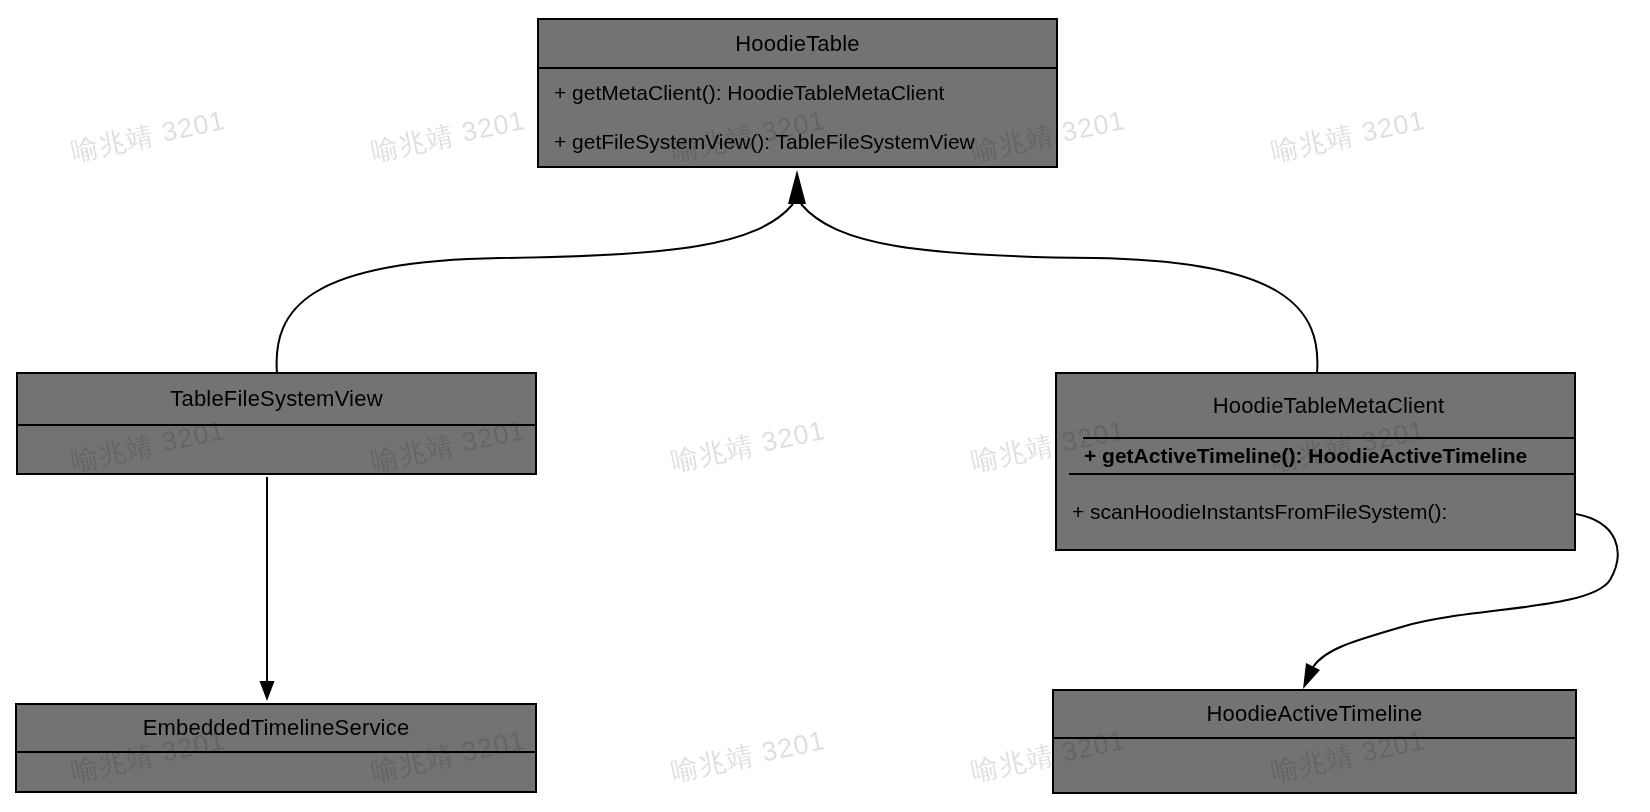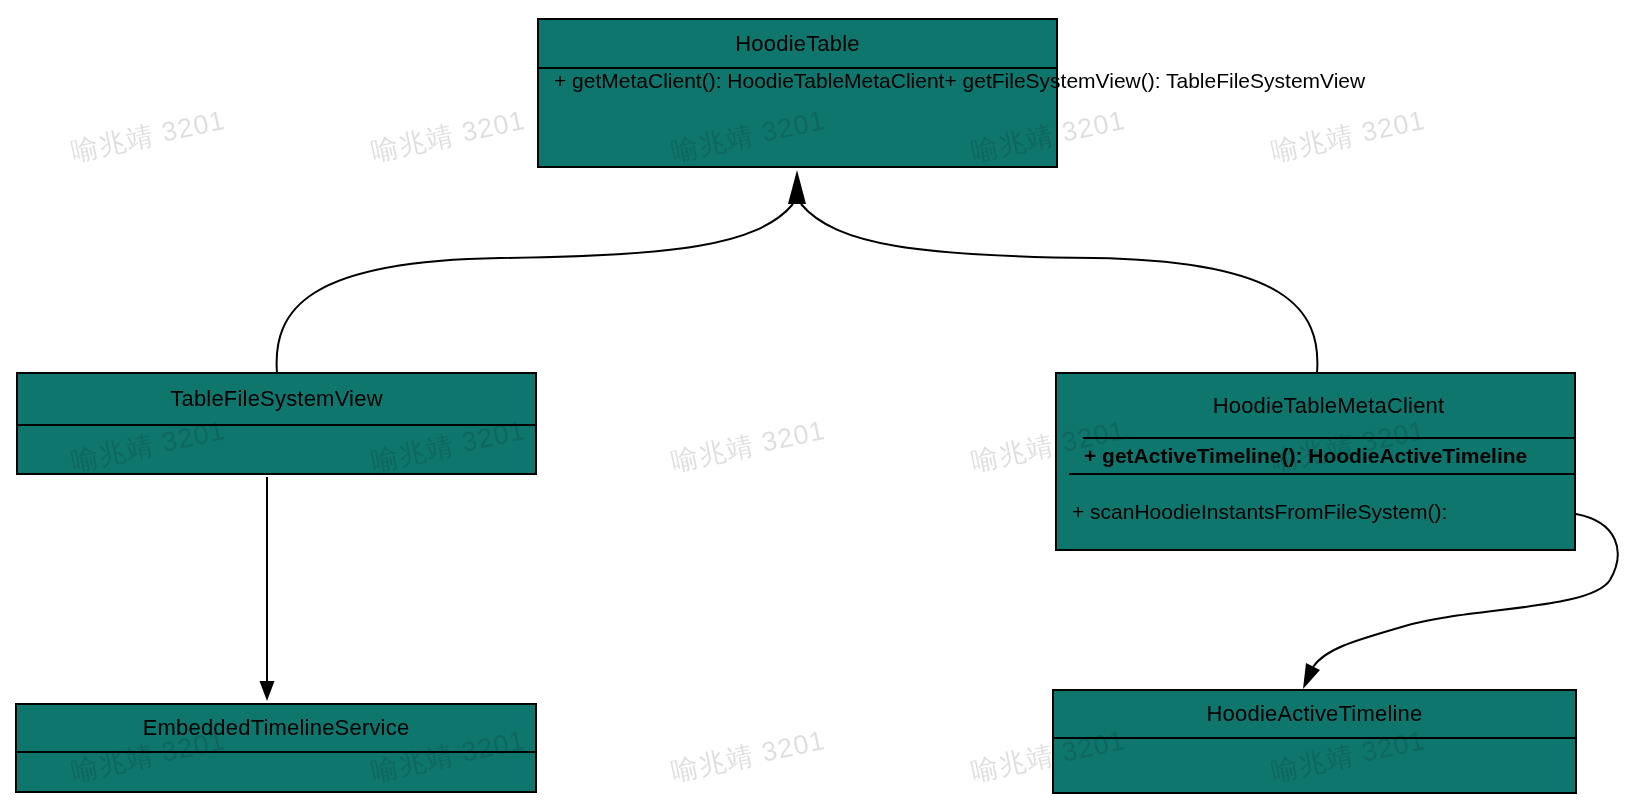--- a/index.html
+++ b/index.html
@@ -8,39 +8,39 @@
     width: 1650px;
     height: 812px;
     background: #ffffff;
     overflow: hidden;
     font-family: "Liberation Sans", "DejaVu Sans", sans-serif;
     color: #000000;
   }
   .uml-class {
     position: absolute;
     box-sizing: border-box;
-    background: #0f766e;
+    background: #737373;
     border: 2px solid #000000;
     z-index: 1;
   }
   .uml-title {
     box-sizing: border-box;
     height: 51px;
     border-bottom: 2px solid #000000;
     display: flex;
     align-items: center;
     justify-content: center;
     font-size: 22px;
     letter-spacing: 0.2px;
     white-space: nowrap;
   }
   .uml-body {
     box-sizing: border-box;
     display: flex;
-    flex-direction: row;
+    flex-direction: column;
     justify-content: space-around;
     padding: 0 15px;
     font-size: 21px;
   }
   .uml-method { white-space: nowrap; }
   .uml-row {
     box-sizing: border-box;
     display: flex;
     align-items: center;
     padding: 0 15px;

